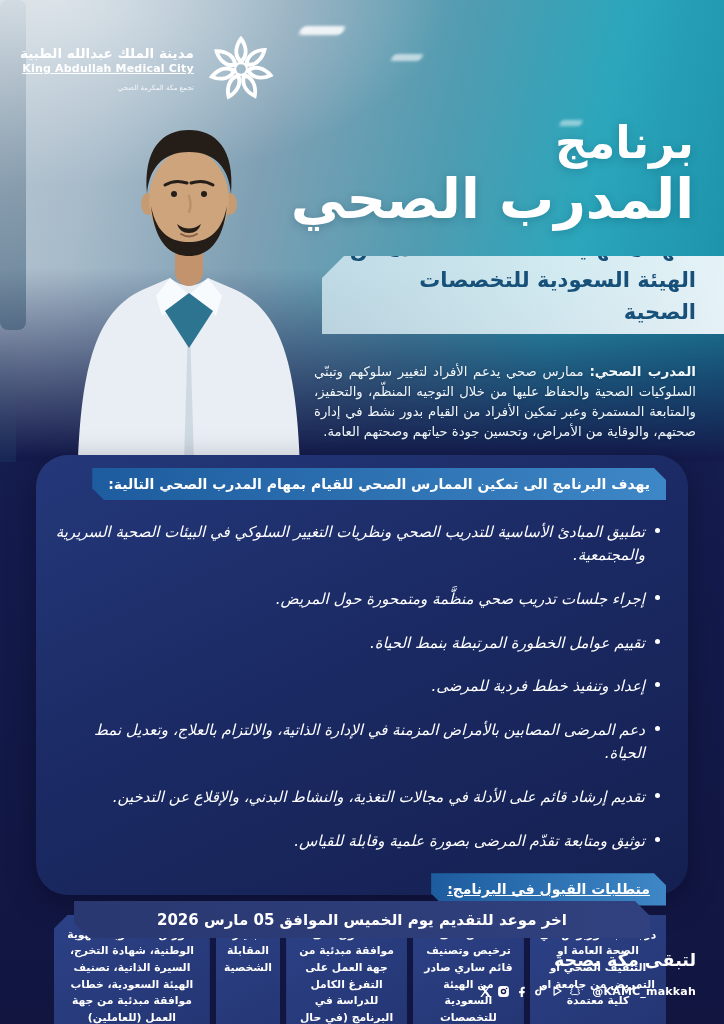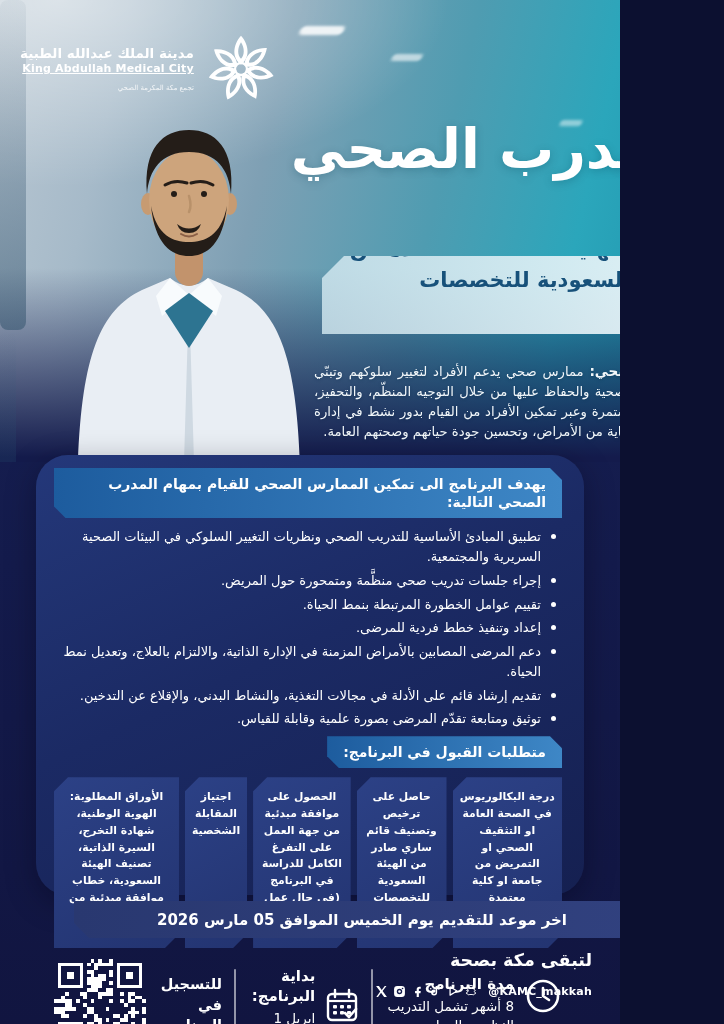--- a/index.html
+++ b/index.html
@@ -1,18 +1,18 @@
 <!DOCTYPE html>
 <html lang="ar"><head>
 <meta charset="utf-8">
 <style>
   html,body{margin:0;padding:0;background:#0c1030;}
   *{box-sizing:border-box;}
   .poster{
-    position:relative;width:620px;height:1024px;overflow:hidden;
+    position:relative;width:724px;height:1024px;overflow:hidden;
     font-family:"DejaVu Sans",sans-serif;color:#fff;
     background:linear-gradient(180deg,#182457 0%,#141b4c 55%,#111540 100%);
   }
   
   .hero{position:absolute;top:0;left:0;width:724px;height:462px;overflow:hidden;
     background:
       linear-gradient(to bottom, rgba(20,27,76,0) 58%, rgba(20,27,76,.55) 80%, #141b4c 99%),
       radial-gradient(120% 90% at 8% 0%, rgba(255,255,255,.55) 0%, rgba(255,255,255,0) 45%),
       linear-gradient(103deg,#b9c7d2 0%,#a6bac9 16%,#7fa0b4 36%,#4f9cb1 58%,#2ba6bb 76%,#1f96ae 92%,#1a8ea6 100%);
   }
@@ -54,23 +54,23 @@
     background:linear-gradient(155deg,#24387a 0%,#1b2a64 45%,#152051 100%);
     padding:13px 22px 10px 18px;direction:rtl;box-shadow:0 8px 30px rgba(0,0,20,.35);
   }
   .ribbon{
     width:fit-content;max-width:100%;
     background:linear-gradient(to left,#3e87c6,#1d5c9e);
     clip-path:polygon(0 0,calc(100% - 12px) 0,100% 12px,100% 100%,12px 100%,0 calc(100% - 12px));
     padding:7px 16px;font-weight:bold;font-size:14px;line-height:1.3;
   }
   .objectives{list-style:none;margin:9px 4px 0 0;padding:0;}
-  .objectives li{position:relative;padding-right:17px;margin:4px 0;font-size:13px;line-height:1.52;}
+  .objectives li{position:relative;padding-right:17px;margin:21px 0;font-size:15px;line-height:1.52;font-style:italic;}
   .objectives li::before{content:"";position:absolute;right:2px;top:7px;width:5px;height:5px;border-radius:50%;background:#fff;}
-  .ribbon2{margin-top:7px;}
+  .ribbon2{margin-top:7px;text-decoration:underline;}
   .cards{display:flex;gap:6px;margin-top:9px;align-items:stretch;}
   .card{
     background:linear-gradient(150deg,#2c4186 0%,#233471 100%);
     clip-path:polygon(0 14px,14px 0,100% 0,100% calc(100% - 14px),calc(100% - 14px) 100%,0 100%);
     padding:12px 7px 8px;font-size:10.8px;font-weight:bold;line-height:1.55;text-align:center;
     min-height:100px;
   }
   .card.c1{width:150px;} .card.c2{width:122px;} .card.c3{width:133px;} .card.c4{width:70px;} .card.c5{width:172px;}
   .regrow{display:flex;align-items:center;margin-top:11px;gap:12px;}
   .regrow .vdiv{width:2px;height:72px;background:rgba(255,255,255,.55);border-radius:2px;}
@@ -160,20 +160,21 @@
             </g>
           <g transform="rotate(306)">
               <path d="M0 -36 C9 -26 10 -12 0 -5 C-10 -12 -9 -26 0 -36 Z M0 -29 C-4 -23 -4 -15 0 -11 C4 -15 4 -23 0 -29 Z" fill-rule="evenodd"></path>
             </g>
           <circle r="6.5" fill="none" stroke="#fff" stroke-width="2.5"></circle>
         </g>
       </svg>
     </div>
 
     <div class="title-block">
+      <div class="title-1">برنامج</div>
       <div class="title-2">المدرب الصحي</div>
     </div>
 
     <div class="subtitle">
       <div>شهادة مهنية متخصصة معتمدة من</div>
       <div>الهيئة السعودية للتخصصات الصحية</div>
     </div>
 
     <p class="intro">
       <b>المدرب الصحي:</b>

